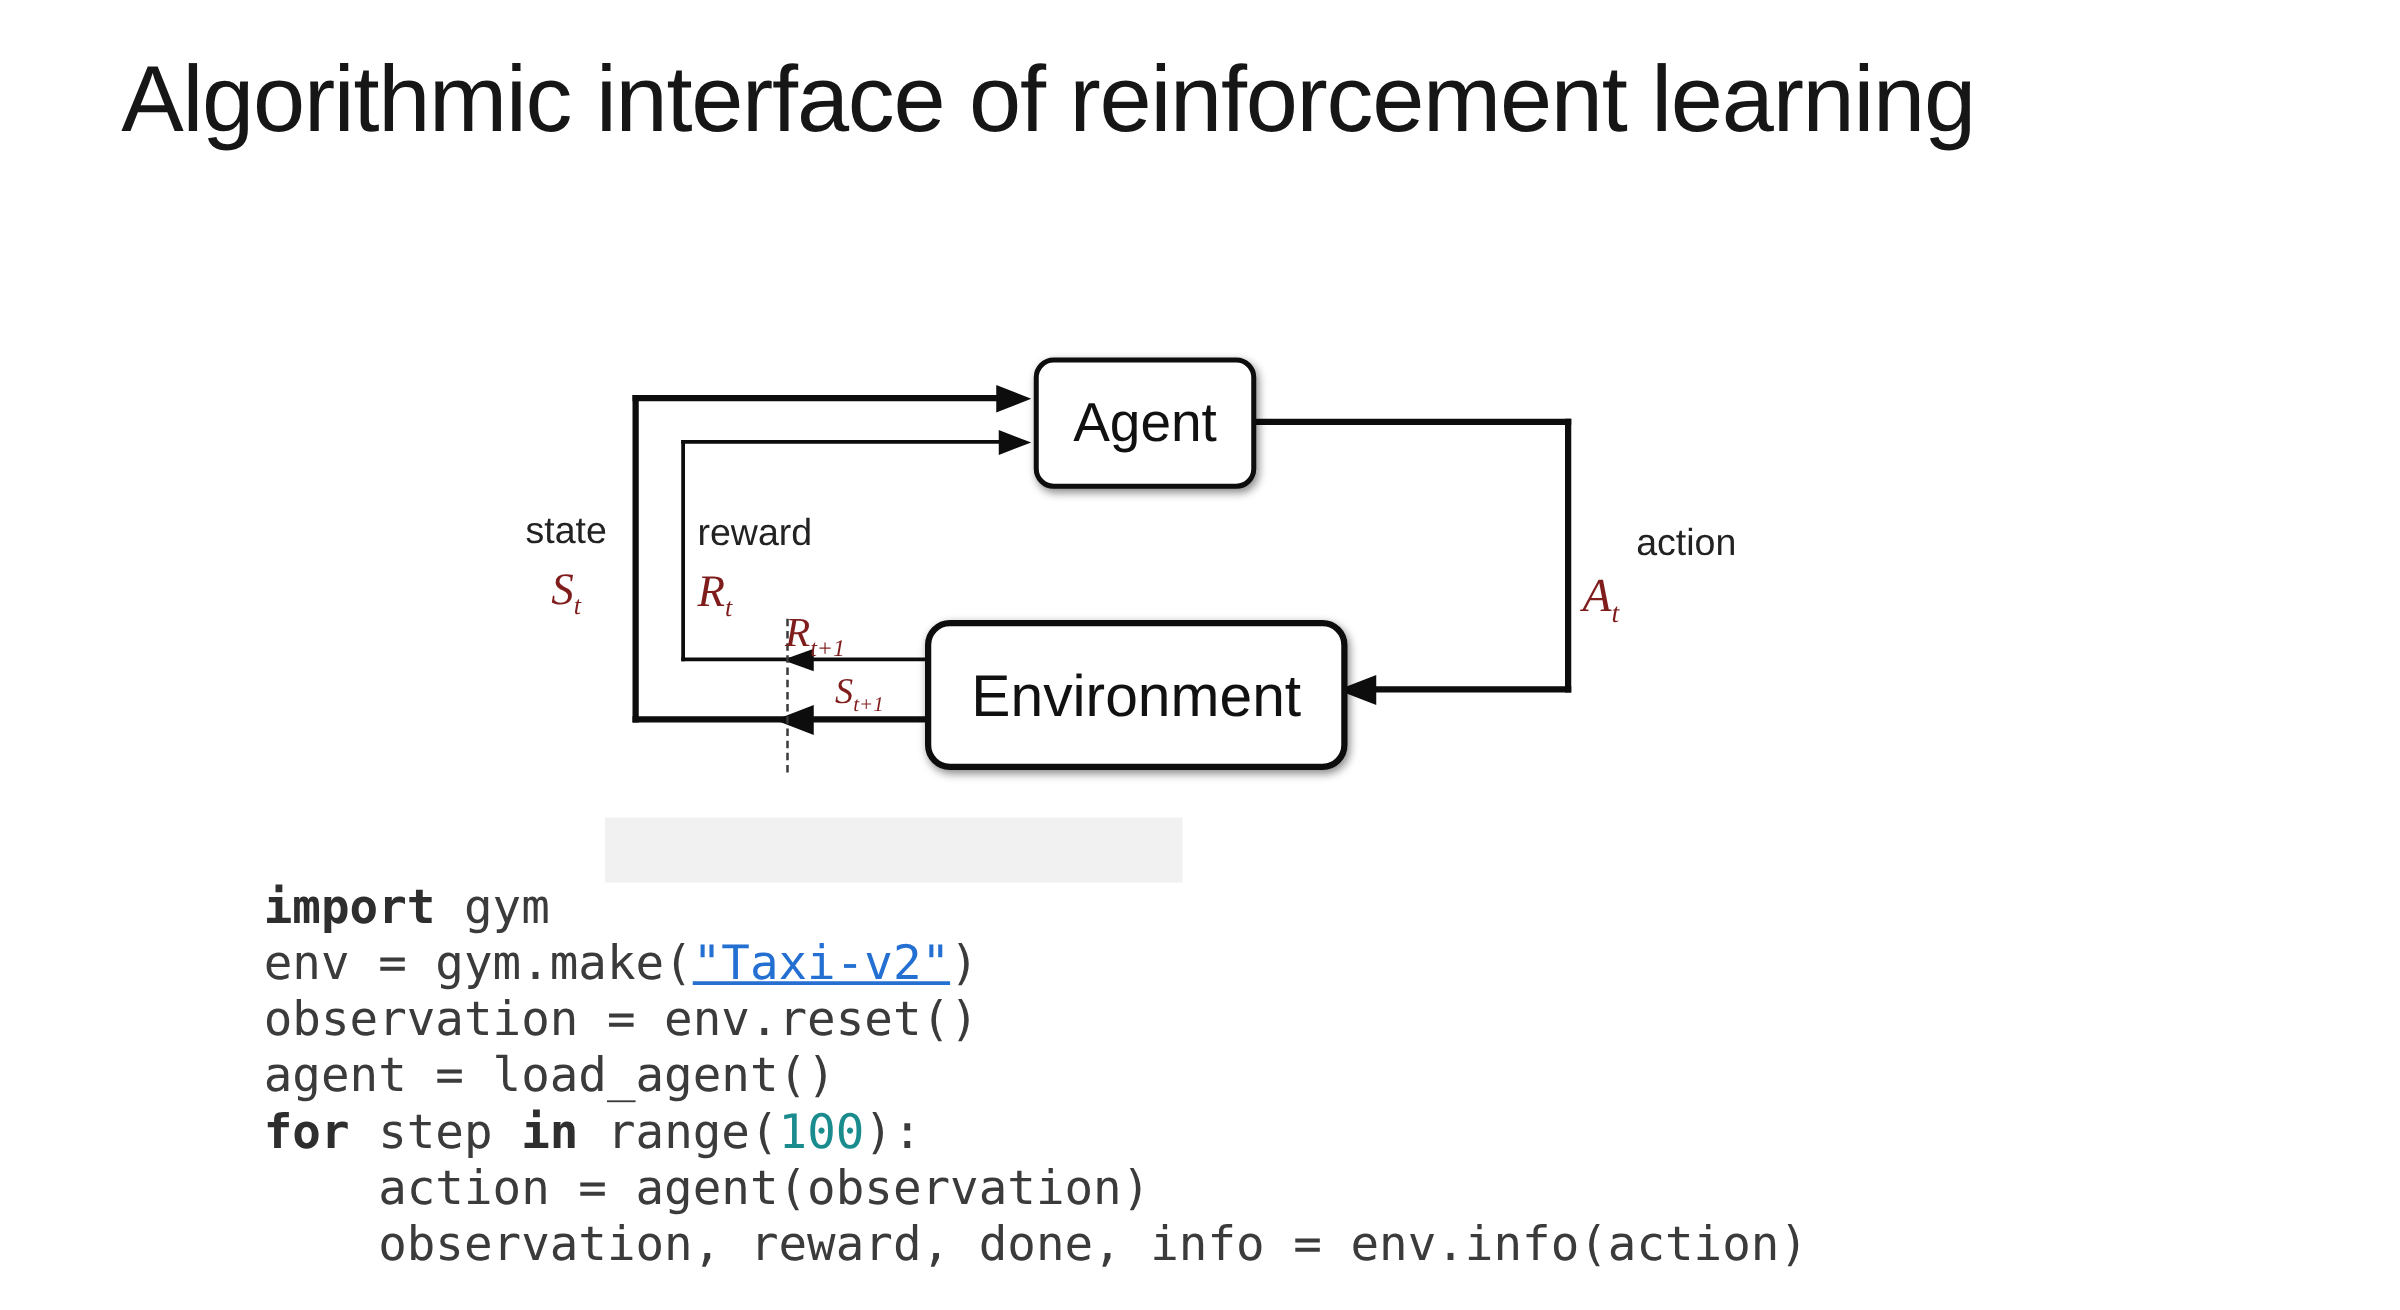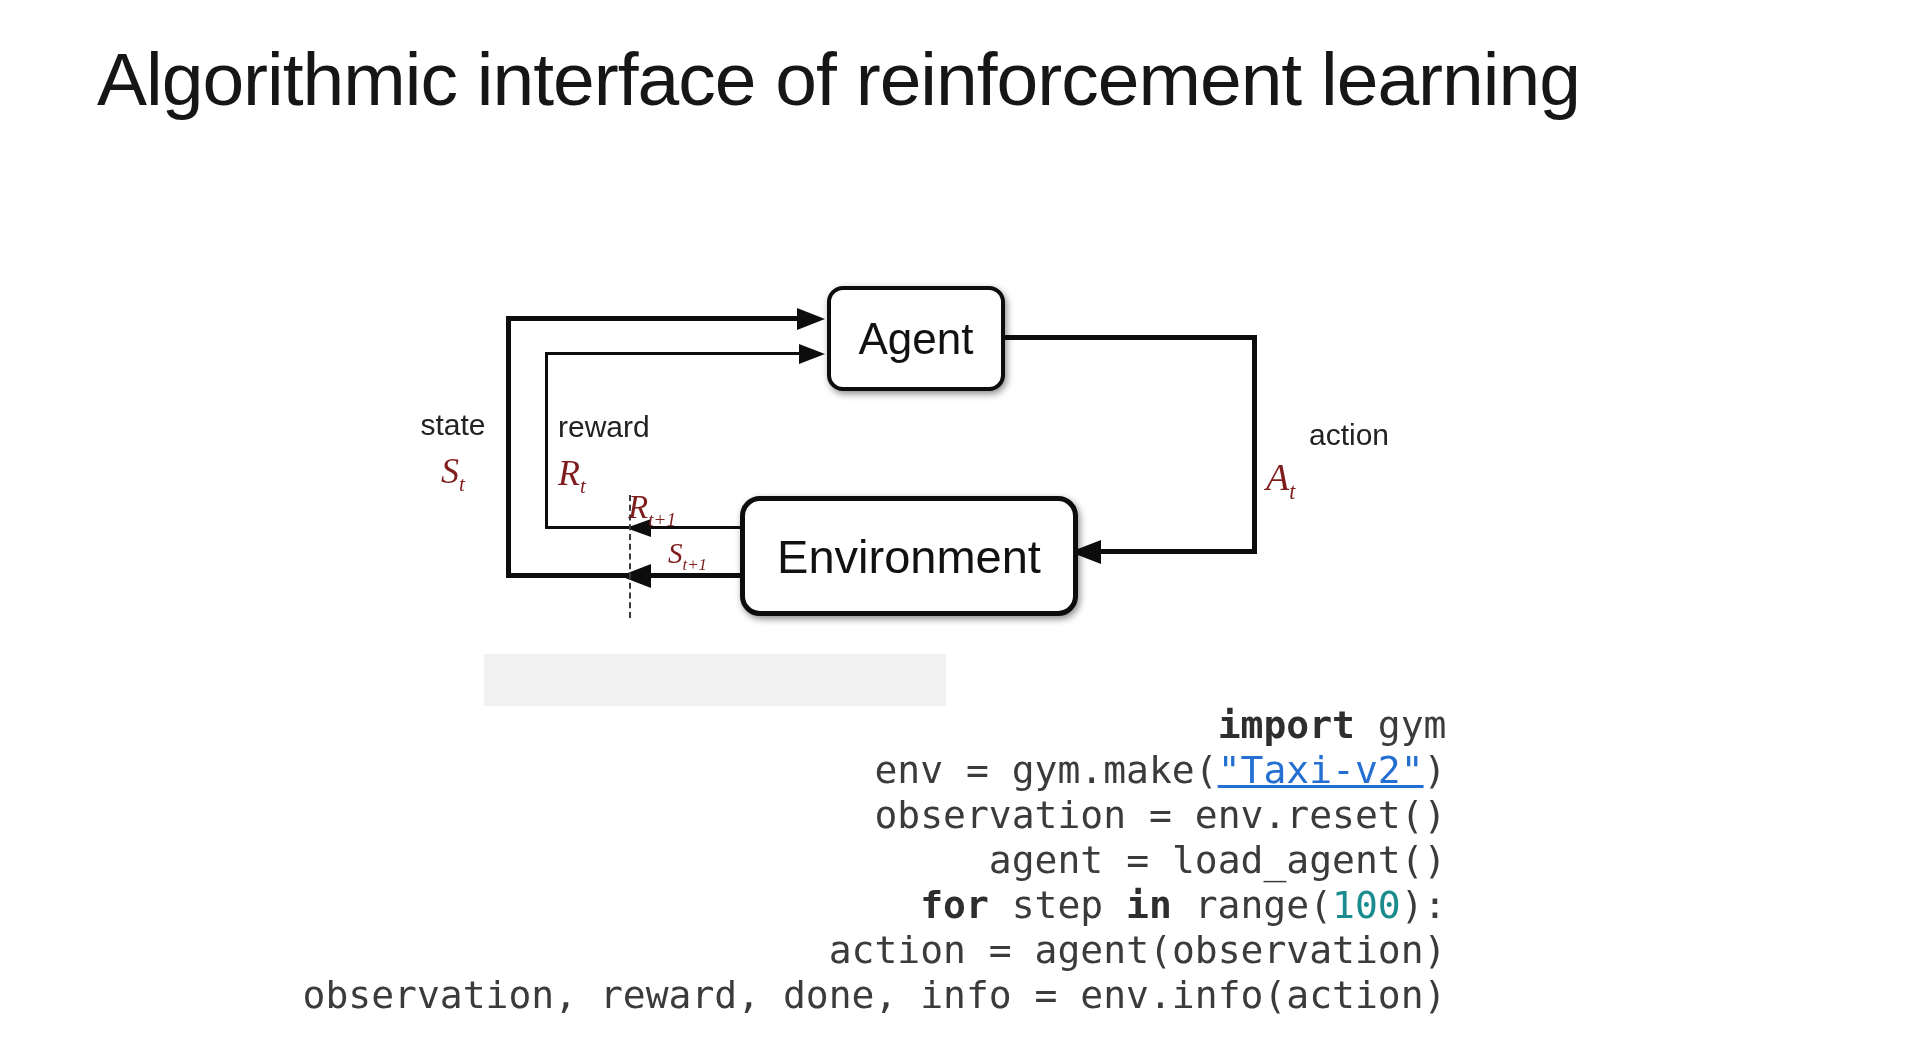--- a/index.html
+++ b/index.html
@@ -29,21 +29,21 @@
   .sym{position:absolute;font-family:"Liberation Serif",serif;font-style:italic;
        font-size:36px;color:#7f1d1d;}
   .sym sub{font-size:58%;font-style:italic;}
 
   
   .gray-patch{position:absolute;left:484px;top:654px;width:462px;height:52px;
               background:#f1f1f1;z-index:0;}
   .code{position:absolute;left:211px;top:703px;z-index:1;
         font-family:"DejaVu Sans Mono","Liberation Mono",monospace;
         font-size:38px;line-height:45px;color:#3b3b3b;}
-  .code-line{white-space:pre;text-align:right;}
+  .code-line{white-space:pre;}
   .tok-kw{font-weight:bold;color:#2e2e2e;}
   .tok-p{color:#3b3b3b;}
   .tok-num{color:#1b8c8e;}
   .tok-link{color:#2470d2;text-decoration:underline;cursor:pointer;}
 </style>
 </head>
 <body>
 
 <div class="slide">
 

